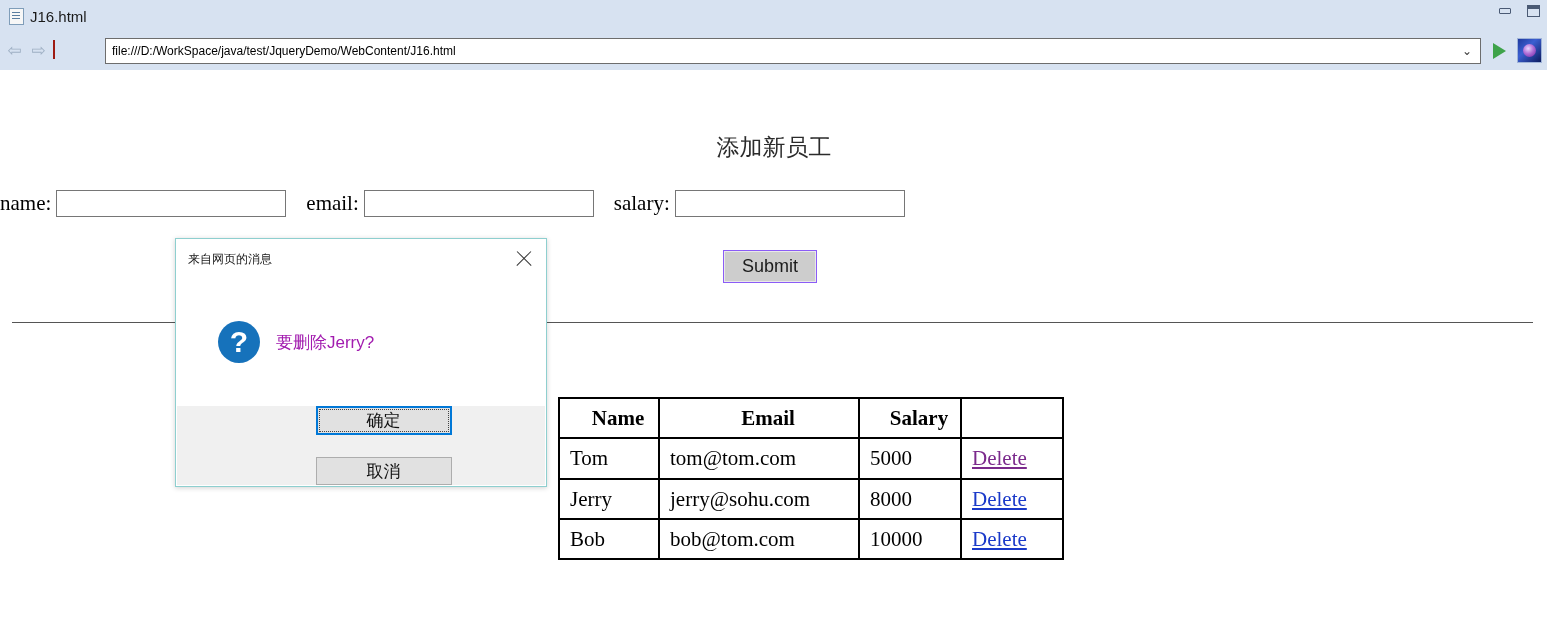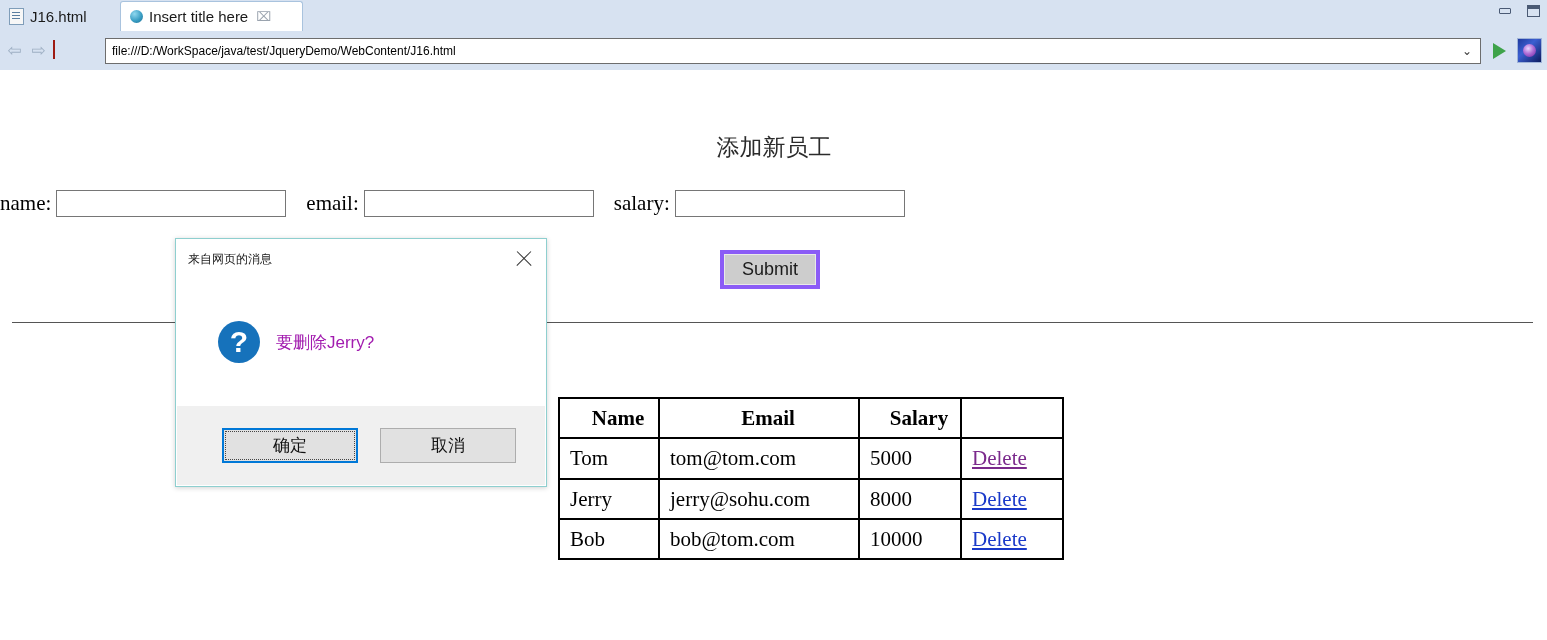--- a/index.html
+++ b/index.html
@@ -258,21 +258,21 @@
   .finput.salary { width: 230px; margin-right: 0; }
   .submitrow {
     position: absolute;
     left: 0; top: 180px;
     width: 1540px;
     display: flex;
     justify-content: center;
   }
   .submitbtn {
     background: #cdcdcd;
-    border: 4px solid #8b5cf6;
+    border: 1px solid #8b5cf6;
     box-shadow: inset 0 0 0 1px #e9e9e9;
     font-family: "Liberation Sans", sans-serif;
     font-size: 18px;
     color: #1a1a1a;
     padding: 5px 18px;
     cursor: default;
   }
   .hr-line {
     position: absolute;
     left: 12px; top: 252px;
@@ -375,20 +375,21 @@
     position: absolute;
     left: 1px; bottom: 1px;
     width: 368px;
     height: 79px;
     background: #f0f0f0;
     display: flex;
     align-items: center;
     padding-left: 45px;
     gap: 22px;
     box-sizing: border-box;
+    flex-direction: column;
   }
   .dlg-btn {
     width: 136px;
     height: 35px;
     background: #e1e1e1;
     border: 1px solid #adadad;
     font-family: "Liberation Sans", sans-serif;
     font-size: 17px;
     color: #111;
     cursor: default;
@@ -405,25 +406,20 @@
 </style>
 </head>
 <body>
 
 <div class="chrome">
 
   <div class="tabstrip">
     <div class="tab inactive">
       <span class="tab-icon-doc"></span>
       <span class="tab-label">J16.html</span>
-    </div>
-    <div class="tab active">
-      <span class="tab-icon-globe"></span>
-      <span class="tab-label">Insert title here</span>
-      <span class="tab-close">⌧</span>
     </div>
   </div>
 
   <div class="winbtns">
     <div class="winbtn winbtn-min"></div>
     <div class="winbtn winbtn-max"></div>
   </div>
 
   <div class="toolbar">
     <div class="navbtn">

